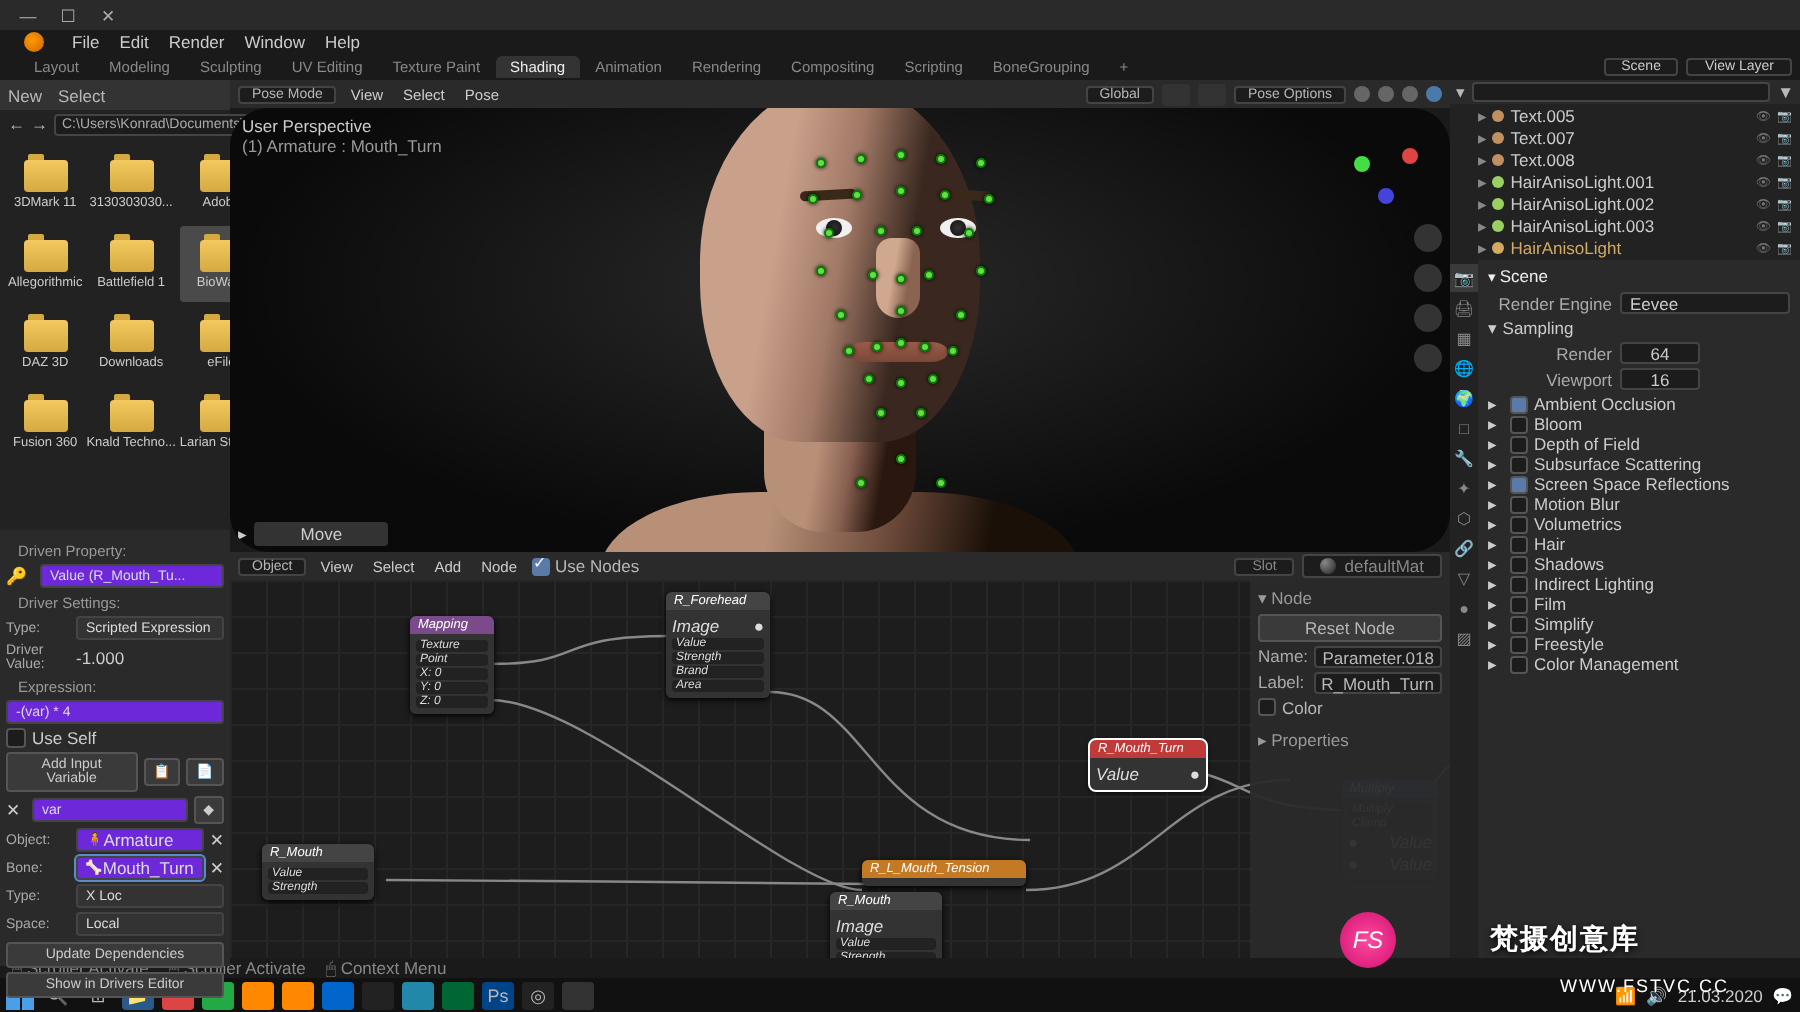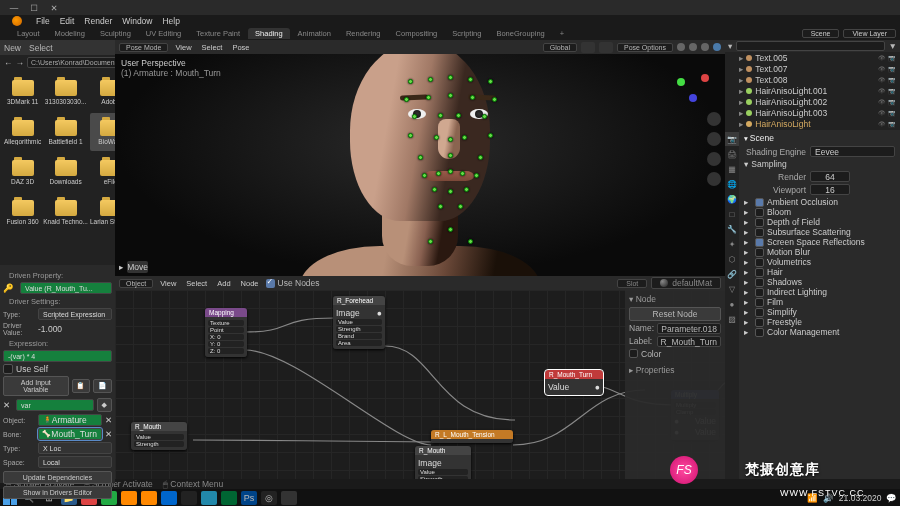--- a/index.html
+++ b/index.html
@@ -27,21 +27,21 @@
 .fb-item.selected { background: #4a4a4a; }
 .fb-folder { width: 22px; height: 16px; background: linear-gradient(#f4c960, #d4a940); border-radius: 2px; position: relative; }
 .fb-folder::before { content: ""; position: absolute; top: -3px; left: 2px; width: 8px; height: 3px; background: #d4a940; border-radius: 1px 1px 0 0; }
 .fb-label { font-size: 6.5px; color: #ccc; text-align: center; white-space: nowrap; overflow: hidden; width: 100%; }
 
 
 .driver-panel { width: 115px; height: 218px; position: absolute; left: 0; top: 265px; background: #2a2a2a; font-size: 7.5px; color: #ccc; padding: 3px; z-index: 5; }
 .driver-panel .section-title { color: #999; font-size: 7.5px; margin: 3px 0 2px 6px; }
 .driver-panel .row { display: flex; align-items: center; gap: 3px; margin: 2px 0; }
 .driver-panel .row label { width: 32px; color: #aaa; font-size: 7px; }
-.driver-panel .field { flex: 1; background: #15803d; border: 1px solid #444; padding: 1px 4px; border-radius: 2px; color: #ddd; font-size: 7px; height: 12px; display: flex; align-items: center; }
+.driver-panel .field { flex: 1; background: #6d28d9; border: 1px solid #444; padding: 1px 4px; border-radius: 2px; color: #ddd; font-size: 7px; height: 12px; display: flex; align-items: center; }
 .driver-panel .dropdown { background: #333; }
 .driver-panel .btn { background: #3a3a3a; border: 1px solid #555; padding: 2px 4px; border-radius: 2px; text-align: center; font-size: 7px; }
 .driver-panel .checkbox { width: 10px; height: 10px; background: #1c1c1c; border: 1px solid #555; border-radius: 2px; }
 .driver-panel .tooltip { position: absolute; left: 48px; top: 168px; background: #111; border: 1px solid #444; padding: 3px 6px; border-radius: 3px; font-size: 7px; color: #ddd; white-space: nowrap; z-index: 10; }
 
 
 .center { flex: 1; display: flex; flex-direction: column; }
 
 
 .workspacetabs { height: 13px; background: #1a1a1a; display: flex; align-items: center; gap: 1px; padding-left: 10px; }
@@ -54,21 +54,21 @@
 
 .vp-header { height: 14px; background: #2a2a2a; display: flex; align-items: center; gap: 4px; padding: 0 4px; }
 .vp-header .dropdown { background: #1c1c1c; border: 1px solid #444; padding: 0 6px; border-radius: 2px; font-size: 7px; }
 .vp-header .menuitem { font-size: 7.5px; color: #ccc; padding: 0 3px; }
 .vp-header .sep { flex: 1; }
 .vp-header .iconbtn { width: 14px; height: 11px; background: #333; border-radius: 2px; }
 .vp-header .dot { width: 8px; height: 8px; border-radius: 50%; background: #666; }
 .vp-header .dot.blue { background: #4a7aaa; }
 
 
-.viewport { position: relative; flex: 0 0 222px; background: radial-gradient(ellipse at 50% 40%, #2a2a2a, #0a0a0a 70%); overflow: hidden; }
+.viewport { position: relative; flex: 0 0 222px; background: radial-gradient(ellipse at 50% 40%, #2a2a2a, #0a0a0a 70%); overflow: hidden; border-radius: 19px; }
 .vp-overlay-tl { position: absolute; top: 4px; left: 6px; font-size: 7.5px; color: #ccc; }
 .vp-overlay-tl .line2 { color: #999; }
 .face {
   position: absolute; left: 50%; top: 48%; transform: translate(-50%, -50%);
   width: 200px; height: 240px;
 }
 .head {
   position: absolute; left: 30px; top: 0; width: 140px; height: 180px;
   background: linear-gradient(100deg, #c9a08a 30%, #a07865 50%, #3a2820 70%);
   border-radius: 70px 70px 50px 50px / 90px 90px 80px 80px;
@@ -88,36 +88,36 @@
   background: linear-gradient(100deg, #d0a890 40%, #8a6450 70%); border-radius: 10px 10px 14px 14px; }
 .mouth { position: absolute; left: 74px; top: 130px; width: 50px; height: 10px;
   background: linear-gradient(#9a5a4a, #7a4838); border-radius: 10px / 6px; }
 .bone-dot { position: absolute; width: 5px; height: 5px; background: #6ada4a; border: 1px solid #058005; border-radius: 50%; box-shadow: 0 0 2px #000; }
 
 .vp-gizmo { position: absolute; right: 14px; top: 14px; width: 36px; height: 36px; }
 .vp-gizmo .ball { position: absolute; width: 8px; height: 8px; border-radius: 50%; }
 .vp-sidebar-icons { position: absolute; right: 4px; top: 58px; display: flex; flex-direction: column; gap: 6px; }
 .vp-sidebar-icons div { width: 14px; height: 14px; background: #333; border-radius: 50%; }
 .vp-footer { position: absolute; left: 4px; bottom: 3px; display: flex; align-items: center; gap: 4px; font-size: 7px; color: #ccc; }
-.vp-footer .movebox { background: #333; padding: 1px 0; border-radius: 2px; }
+.vp-footer .movebox { background: #333; padding: 1px 23px; border-radius: 2px; }
 
 
 .node-header { height: 14px; background: #2a2a2a; display: flex; align-items: center; gap: 4px; padding: 0 4px; }
 .node-header .dropdown { background: #1c1c1c; border: 1px solid #444; padding: 0 6px; border-radius: 2px; font-size: 7px; }
 .node-header .menuitem { font-size: 7.5px; color: #ccc; padding: 0 3px; }
 .node-header .check { display: flex; align-items: center; gap: 3px; font-size: 7.5px; }
 .node-header .checkbox-on { width: 9px; height: 9px; background: #5a7aaa; border-radius: 2px; position: relative; }
 .node-header .checkbox-on::after { content: "✓"; position: absolute; left: 1px; top: -2px; color: #fff; font-size: 8px; }
 .node-header .matslot { background: #1c1c1c; border: 1px solid #444; padding: 0 8px; border-radius: 2px; font-size: 7px; color: #888; display: flex; gap: 4px; align-items: center; }
 .node-header .matslot .sphere { width: 8px; height: 8px; border-radius: 50%; background: radial-gradient(circle at 30% 30%, #888, #222); }
 
 .node-editor { flex: 1; background: #1d1d1d; position: relative;
   background-image: linear-gradient(#262626 1px, transparent 1px), linear-gradient(90deg, #262626 1px, transparent 1px);
   background-size: 18px 18px; overflow: hidden; }
-.node { position: absolute; border-radius: 3px; box-shadow: 0 1px 3px #000; font-size: 6.5px; color: #ddd; }
+.node { position: absolute; border-radius: 3px; box-shadow: 0 1px 3px #000; font-size: 6.5px; color: #ddd; font-style: italic; }
 .node .nh { padding: 1px 4px; border-radius: 3px 3px 0 0; font-size: 6.5px; color: #fff; }
 .node .nb { background: #333; padding: 2px 3px; border-radius: 0 0 3px 3px; }
 .node .nrow { display: flex; justify-content: space-between; margin: 1px 0; }
 .node .nfield { background: #222; border-radius: 2px; padding: 0 2px; margin: 1px 0; font-size: 6px; }
 .wire { position: absolute; stroke: #888; stroke-width: 1.2; fill: none; }
 .node-panel-right { position: absolute; right: 0; top: 0; bottom: 0; width: 100px; background: rgba(42,42,42,0.95); padding: 4px; font-size: 7px; }
 .node-panel-right .hdr { color: #999; margin-bottom: 3px; }
 .node-panel-right .row { display: flex; gap: 3px; margin: 2px 0; }
 .node-panel-right .row label { width: 26px; color: #aaa; }
 .node-panel-right .field { flex: 1; background: #1c1c1c; border: 1px solid #444; padding: 0 3px; border-radius: 2px; height: 11px; display: flex; align-items: center; }
@@ -557,21 +557,21 @@
         <div>✦</div>
         <div>⬡</div>
         <div>🔗</div>
         <div>▽</div>
         <div>●</div>
         <div>▨</div>
       </div>
       <div class="prop-body">
         <div class="title">▾ <span>Scene</span></div>
         <div class="row">
-            <label>Shading Engine</label>
+            <label>Render Engine</label>
           <div class="dropdown">Eevee</div>
           </div>
         <div class="section-hdr">▾ <span>Sampling</span></div>
         <div class="row">
             <label>Render</label>
           <div class="num">64</div>
           </div>
         <div class="row">
             <label>Viewport</label>
           <div class="num">16</div>

